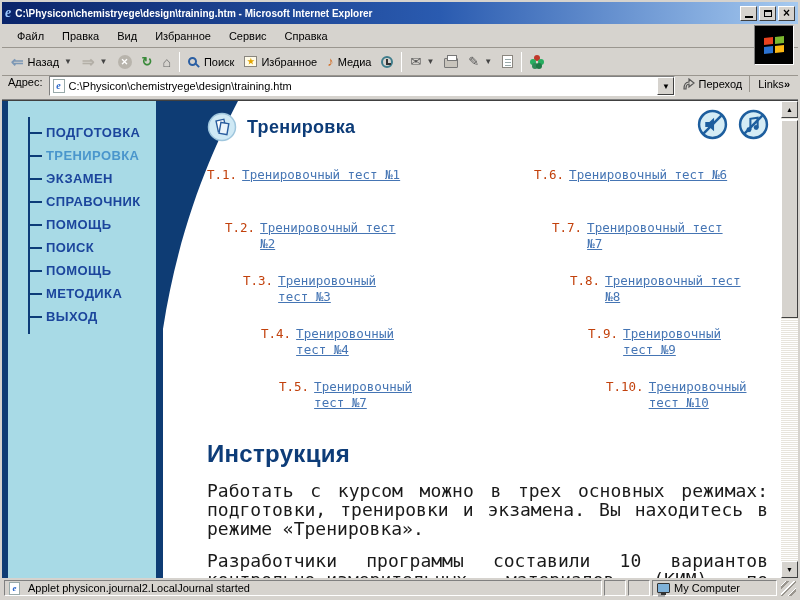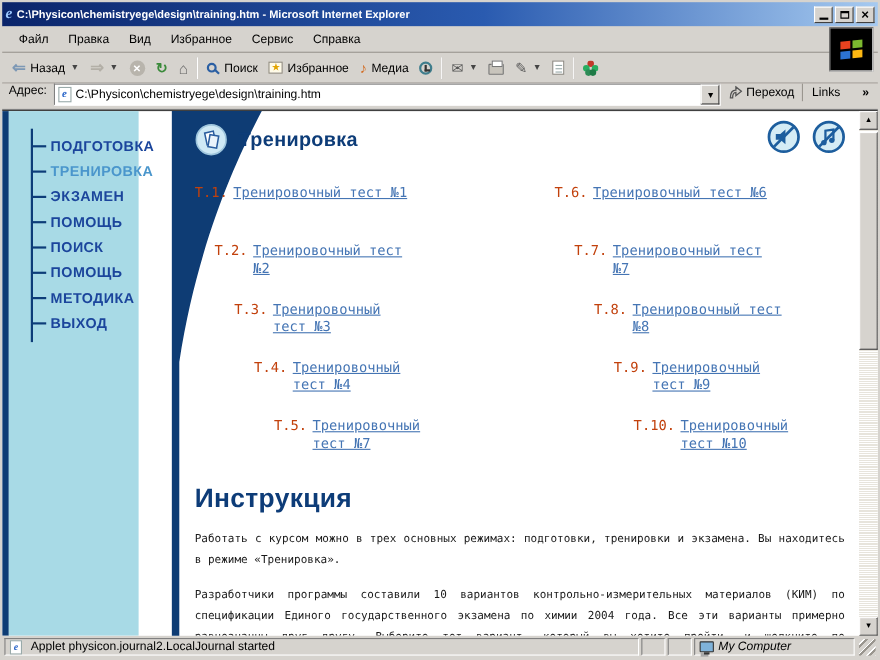--- a/index.html
+++ b/index.html
@@ -67,26 +67,26 @@
     border-bottom:1px solid #808080; font-size:11px; }
   .addr-label { margin:0 6px 0 2px; color:#000; }
   .addr-box { flex:1; height:20px; background:#fff; border:1px solid; border-color:#808080 #fff #fff #808080;
     display:flex; align-items:center; padding-left:3px; }
   .page-ico { width:12px; height:14px; background:#fff; border:1px solid #9aa; font-family:"Liberation Serif",serif;
     font-weight:bold; font-style:italic; color:#2a66c9; font-size:10px; line-height:12px; text-align:center; margin-right:4px; }
   .addr-input { flex:1; border:none; outline:none; font-size:11px; font-family:"Liberation Sans",sans-serif; height:16px; }
   .addr-drop { width:17px; height:18px; background:#d6d3ce; border:1px solid; border-color:#fff #404040 #404040 #fff;
     font-size:8px; display:flex; align-items:center; justify-content:center; }
   .go-btn { display:flex; align-items:center; gap:3px; padding:2px 7px; font-size:11px; }
-  .links { display:flex; align-items:center; gap:20px; border-left:1px solid #9a968f; padding:2px 4px 2px 8px; font-size:11px; }
+  .links { display:flex; align-items:center; gap:0; border-left:1px solid #9a968f; padding:2px 4px 2px 8px; font-size:11px; }
 
   
   .content { flex:1; position:relative; display:flex; background:#fff; overflow:hidden; border-top:1px solid #404040; }
   .left-strip { width:6px; background:#0e3c74; }
-  .sidebar { width:118px; background:#a8dae6; padding-top:16px; }
+  .sidebar { width:148px; background:#a8dae6; padding-top:16px; }
   .nav-list { list-style:none; margin-left:20px; border-left:2px solid #0d3c78; padding:4px 0 6px 0; }
   .nav-item { position:relative; padding-left:16px; line-height:23px; font-size:13px; font-weight:bold;
     letter-spacing:0.4px; color:#1b459c; cursor:pointer; white-space:nowrap; }
   .nav-item::before { content:''; position:absolute; left:0; top:11px; width:12px; height:2px; background:#0d3c78; }
   .nav-item.active { color:#4a96cc; }
   .curve { position:absolute; left:154px; top:0; pointer-events:none; }
 
   .main { flex:1; padding:10px 13px 0 51px; position:relative; overflow:hidden; }
   .page-header { display:flex; align-items:center; gap:10px; height:32px; }
   .page-title { font-size:18px; font-weight:bold; color:#0d3c78; letter-spacing:0.3px; }
@@ -95,38 +95,38 @@
   .tests { display:flex; margin-top:24px; min-height:246px; }
   .tcol1 { width:327px; }
   .tcol2 { flex:1; }
   .titem { display:flex; gap:5px; font-family:"DejaVu Sans Mono",monospace; font-size:12.5px; line-height:16px; margin-bottom:21px; }
   .titem.oneline { margin-bottom:37px; }
   .tnum { color:#c2410c; white-space:nowrap; }
   .tlink { color:#4575b4; text-decoration:underline; cursor:pointer; }
   .tlink span { display:block; }
 
   .instr-title { font-size:24px; font-weight:bold; color:#0d3c78; margin-top:8px; letter-spacing:0.3px; }
-  .para { font-family:"DejaVu Sans Mono",monospace; font-size:10px; line-height:19px; color:#1a1a1a;
+  .para { font-family:"DejaVu Sans Mono",monospace; font-size:18px; line-height:19px; color:#1a1a1a;
     text-align:justify; margin-top:13px; }
 
   
   .scrollbar { width:17px; background:#f0eee8;
     background-image:repeating-linear-gradient(0deg,#fff 0 1px,#e7e4dc 1px 2px); position:relative; }
   .sbtn { position:absolute; left:0; width:17px; height:17px; background:#d6d3ce; border:1px solid;
     border-color:#fff #404040 #404040 #fff; font-size:7px; color:#000; display:flex; align-items:center; justify-content:center; }
   .sbtn.up { top:0; } .sbtn.down { bottom:0; }
   .sthumb { position:absolute; left:0; top:19px; width:17px; height:198px; background:#d6d3ce;
     border:1px solid; border-color:#fff #404040 #404040 #fff; }
 
   
   .statusbar { height:20px; background:#d6d3ce; display:flex; align-items:center; gap:2px; padding:1px 2px 1px 2px; font-size:11px; }
   .spane { height:16px; border:1px solid; border-color:#808080 #fff #fff #808080; display:flex; align-items:center; padding:0 4px; gap:4px; }
   .spane.main-pane { flex:1; }
   .spane.tiny { width:22px; }
-  .spane.comp { width:146px;font-style:italic; }
+  .spane.comp { width:125px; }
   .grip { width:15px; height:15px; margin-left:2px;
     background:repeating-linear-gradient(135deg,transparent 0 3px,#fff 3px 4px,#9a968f 4px 6px); }
   .monitor { width:13px; height:10px; border:1px solid #333; background:#7fb2d9; border-radius:1px; position:relative; }
   .monitor::after { content:''; position:absolute; left:3px; bottom:-3px; width:5px; height:2px; background:#333; box-shadow:-2px 1px 0 1px #aaa; }
 
   svg { display:block; }
 </style>
 </head>
 <body>
 
@@ -247,20 +247,21 @@
   </div>
 
   <div class="content">
     <div class="left-strip"></div>
 
     <div class="sidebar">
       <ul class="nav-list">
         <li class="nav-item">ПОДГОТОВКА</li>
         <li class="nav-item active">ТРЕНИРОВКА</li>
         <li class="nav-item">ЭКЗАМЕН</li>
+        <li class="nav-item">СПРАВОЧНИК</li>
         <li class="nav-item">ПОМОЩЬ</li>
         <li class="nav-item">ПОИСК</li>
         <li class="nav-item">ПОМОЩЬ</li>
         <li class="nav-item">МЕТОДИКА</li>
         <li class="nav-item">ВЫХОД</li>
       </ul>
     </div>
 
     <svg class="curve" width="84" height="478" viewBox="0 0 84 478">
       <path d="M0,0 H82 C60,42 24,118 7,228 L7,478 H0 Z" fill="#0e3c74"></path>

